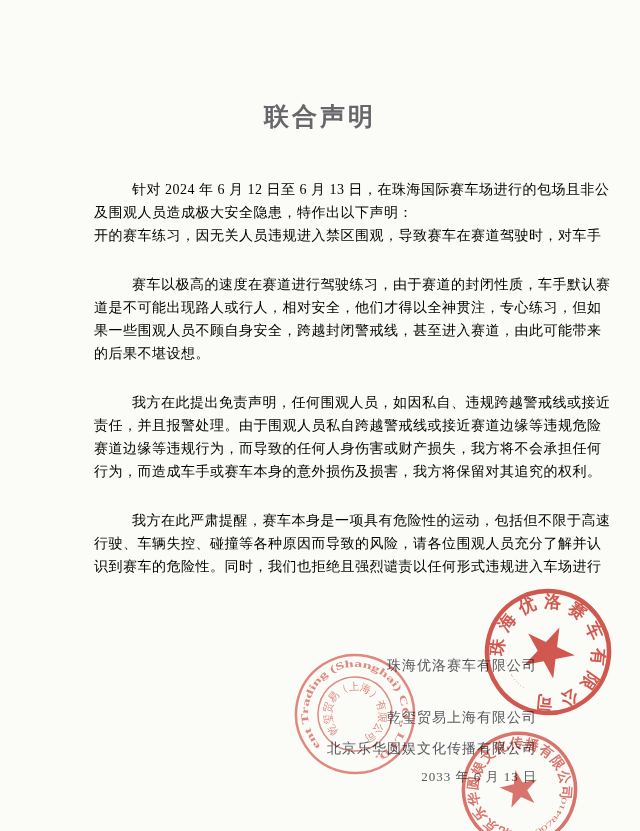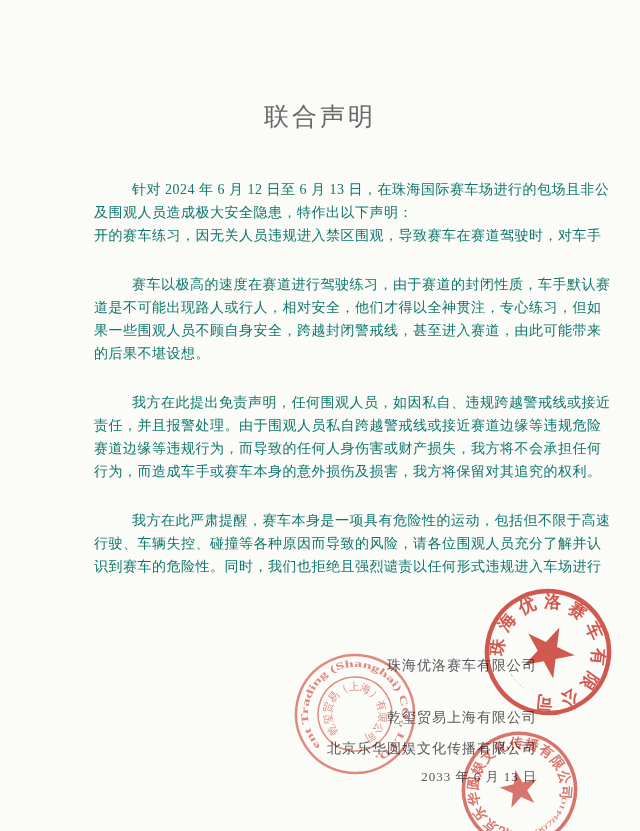--- a/index.html
+++ b/index.html
@@ -11,35 +11,35 @@
     overflow:hidden;
     font-family:"Liberation Serif", serif;
     color:#54545a;
   }
   .doc-title{
     position:absolute;
     top:100px;left:0;right:0;
     text-align:center;
     font-size:25px;
     letter-spacing:3px;
-    font-weight:400;
+    font-weight:700;
     color:#66666b;
   }
   .body-text{
     position:absolute;
     top:178px;left:94px;width:492px;
   }
   .para{margin:0 0 26px 0;}
   .line{
     display:block;
     height:23px;line-height:23px;
     font-size:14px;
     letter-spacing:0.5px;
     white-space:nowrap;
-    color:#0f766e;
+    color:#000000;
   }
   .line.indent{padding-left:38px;}
   .sig-block{
     position:absolute;
     top:654px;right:103px;
     text-align:right;
   }
   .sig-line{
     display:block;
     height:23px;line-height:23px;

